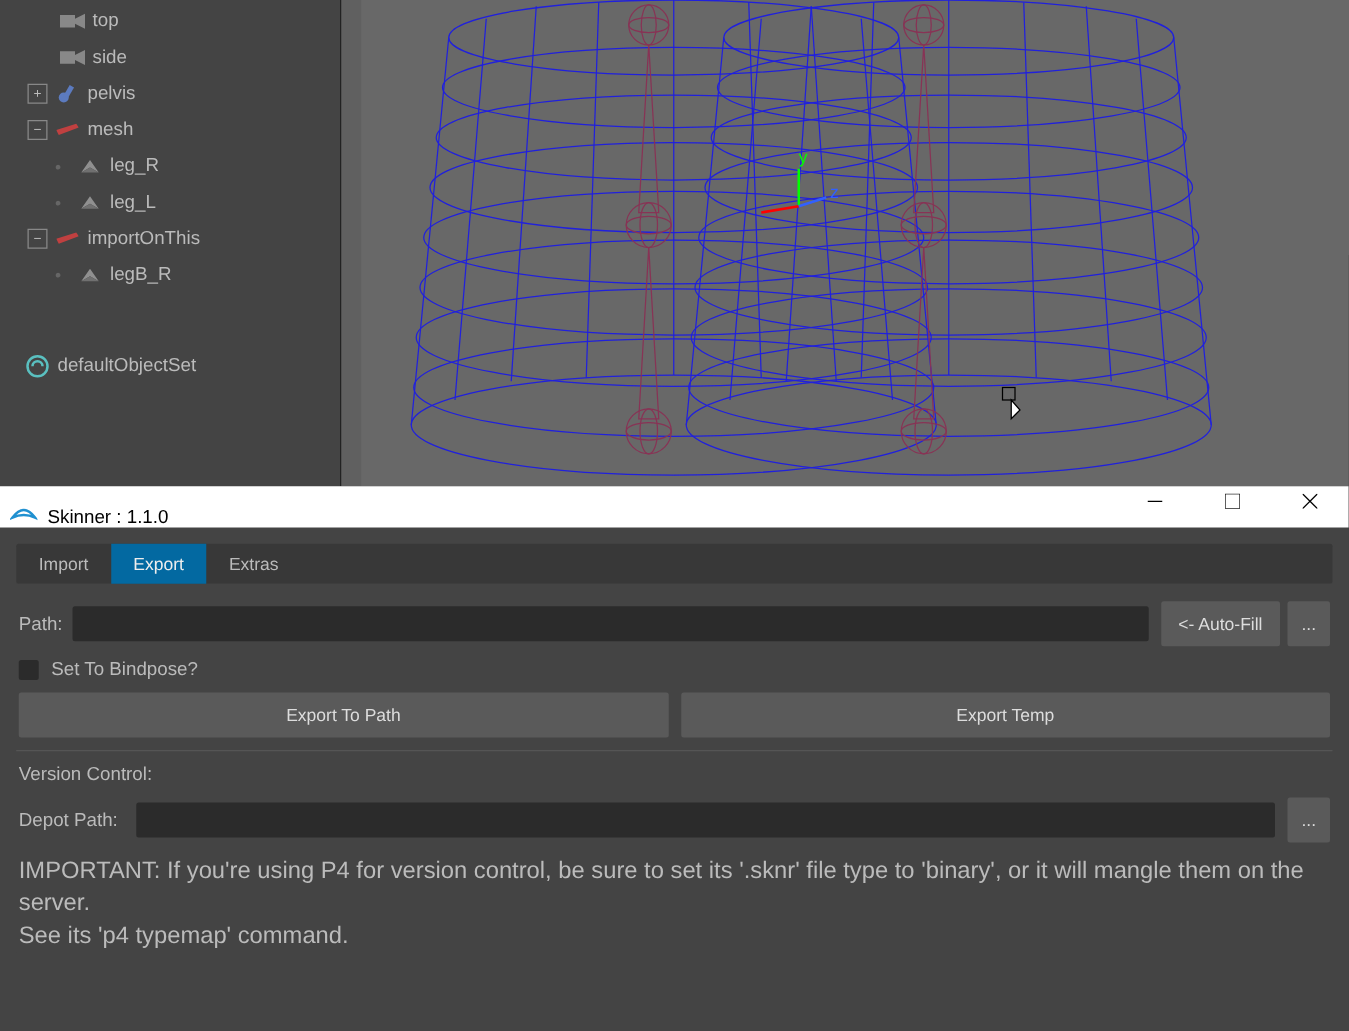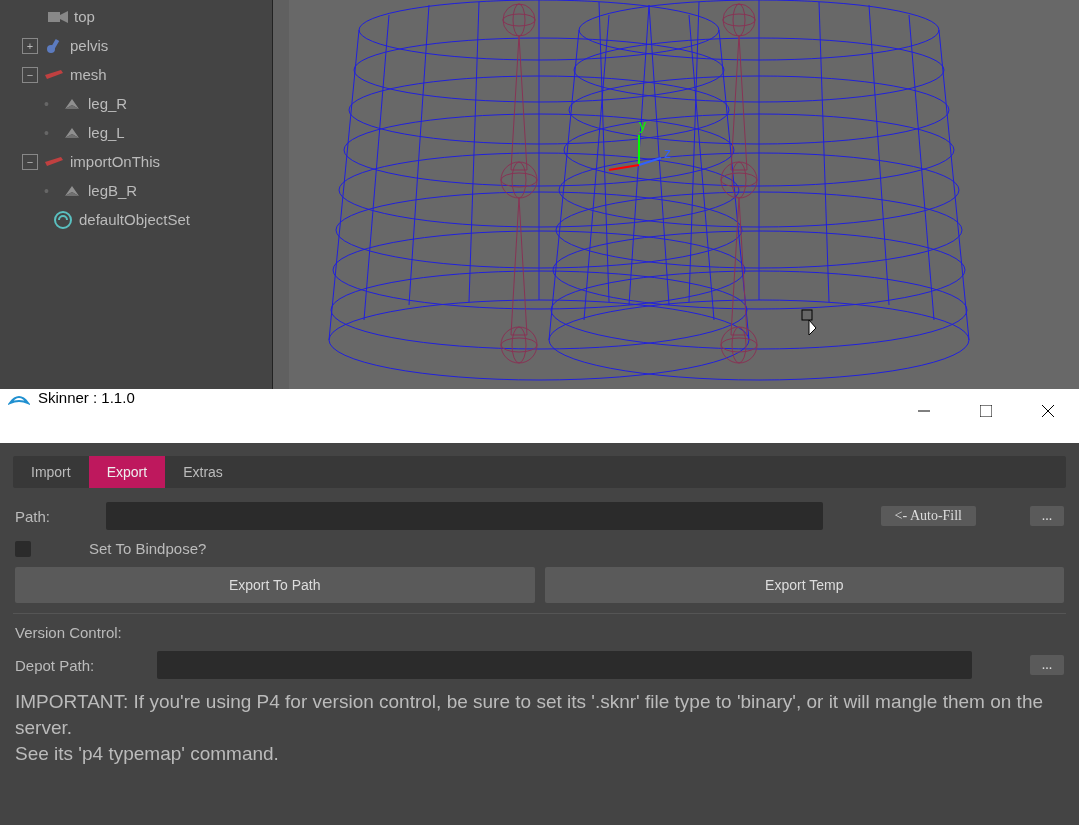--- a/index.html
+++ b/index.html
@@ -12,33 +12,33 @@
 .outliner-row .icon{width:20px;height:20px;display:flex;align-items:center;justify-content:center;margin-right:6px;}
 .outliner-row .label{color:#bbbbbb;font-size:15px;}
 .viewport{flex:1;background:#606060;position:relative;border-left:1px solid #222;}
 .viewport-inner{position:absolute;left:16px;top:0;right:0;bottom:0;background:#686868;}
 .camera-icon{fill:#888;}
 .joint-icon{fill:#5c7bbf;}
 .group-icon{fill:#c04040;}
 .mesh-icon{fill:#909090;}
 .set-icon{stroke:#5ac0c0;fill:none;stroke-width:2;}
 .skinner-window{position:absolute;left:0;top:389px;width:1079px;height:436px;background:#444444;}
-.titlebar{height:54px;background:#ffffff;display:flex;align-items:flex-start;padding-left:8px;}
+.titlebar{height:33px;background:#ffffff;display:flex;align-items:flex-end;padding-left:8px;}
 .titlebar .logo{width:22px;height:22px;margin-right:8px;}
 .titlebar .title{color:#000;font-size:15px;flex:1;}
 .titlebar .btn{width:62px;height:43px;display:flex;align-items:center;justify-content:center;color:#000;}
 .tabs-container{padding:13px 13px 0 13px;}
 .tabs{display:flex;background:#383838;border-radius:2px;}
 .tab{padding:8px 18px;color:#bbbbbb;cursor:pointer;}
-.tab.active{background:#be185d;color:#eeeeee;}
+.tab.active{background:#0369a1;color:#eeeeee;}
 .tab-content{background:#444444;padding:14px 0 0 0;}
-.row{display:flex;align-items:center;margin-bottom:10px;padding:0 2px;gap:48px;}
+.row{display:flex;align-items:center;margin-bottom:10px;padding:0 2px;}
 .row label{color:#bbbbbb;font-size:15px;margin-right:8px;}
 .text-input{background:#2b2b2b;border:none;height:28px;color:#ccc;padding:0 6px;border-radius:2px;}
-.btn-grey{background:#5a5a5a;color:#dddddd;border:none;height:20px;padding:0 14px;cursor:pointer;border-radius:2px;font-family:Liberation Serif, serif;}
+.btn-grey{background:#5a5a5a;color:#dddddd;border:none;height:36px;padding:0 14px;cursor:pointer;border-radius:2px;}
 .btn-big{background:#5a5a5a;color:#dddddd;border:none;height:36px;flex:1;cursor:pointer;font-size:14px;border-radius:2px;}
 .checkbox{width:16px;height:16px;background:#2b2b2b;margin-right:10px;border-radius:2px;}
 .divider{height:1px;background:#555;margin:10px 0;}
 .important-text{color:#bbbbbb;font-size:19px;line-height:26px;padding:0 2px;}
 </style>
 </head>
 <body>
 
 <div class="top-area">
   <div class="outliner">
@@ -46,20 +46,31 @@
       <span class="spacer"></span>
         <span class="spacer"></span>
       <span class="icon">
           <svg width="20" height="14" viewBox="0 0 20 14">
             <rect x="0" y="2" width="12" height="10" class="camera-icon"></rect>
             <polygon points="12,5 20,1 20,13 12,9" class="camera-icon"></polygon>
           </svg>
         </span>
       <span class="label">top</span>
     </div>
+    <div class="outliner-row">
+      <span class="spacer"></span>
+        <span class="spacer"></span>
+      <span class="icon">
+          <svg width="20" height="14" viewBox="0 0 20 14">
+            <rect x="0" y="2" width="12" height="10" class="camera-icon"></rect>
+            <polygon points="12,5 20,1 20,13 12,9" class="camera-icon"></polygon>
+          </svg>
+        </span>
+      <span class="label">side</span>
+    </div>
     <div class="outliner-row" style="padding-left:22px;">
       <span class="toggle">+</span>
       <span class="icon">
           <svg width="18" height="18" viewBox="0 0 18 18">
             <circle cx="6" cy="12" r="4" class="joint-icon"></circle>
             <rect x="7" y="2" width="4" height="10" transform="rotate(30 9 9)" class="joint-icon"></rect>
           </svg>
         </span>
       <span class="label">pelvis</span>
     </div>
@@ -104,21 +115,21 @@
     <div class="outliner-row" style="padding-left:44px;">
       <span style="width:18px;color:#666;">•</span>
       <span class="icon">
           <svg width="18" height="14" viewBox="0 0 18 14">
             <polygon points="2,12 9,2 16,12 9,8" class="mesh-icon"></polygon>
             <polygon points="2,12 9,8 16,12" fill="#707070"></polygon>
           </svg>
         </span>
       <span class="label">legB_R</span>
     </div>
-    <div class="outliner-row" style="padding-left:53px;">
+    <div class="outliner-row" style="padding-left:20px;margin-top:44px;">
       <span class="icon">
           <svg width="20" height="20" viewBox="0 0 20 20">
             <circle cx="10" cy="10" r="8" class="set-icon"></circle>
             <path d="M6,10 a4,4 0 0,1 8,0" class="set-icon"></path>
           </svg>
         </span>
       <span class="label">defaultObjectSet</span>
     </div>
   </div>
   <div class="viewport">

